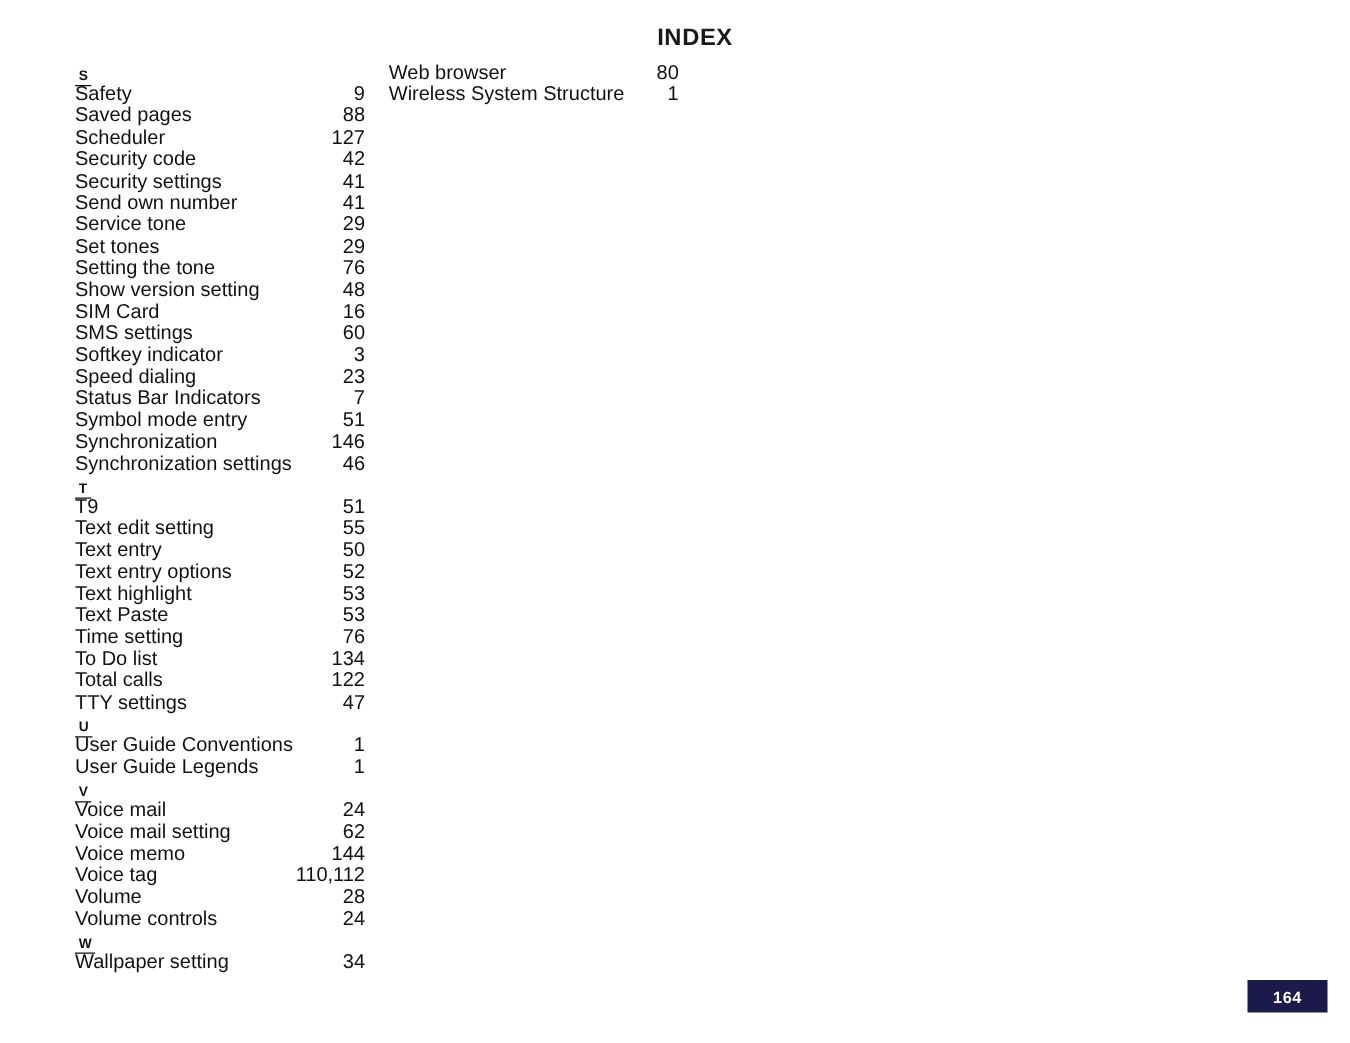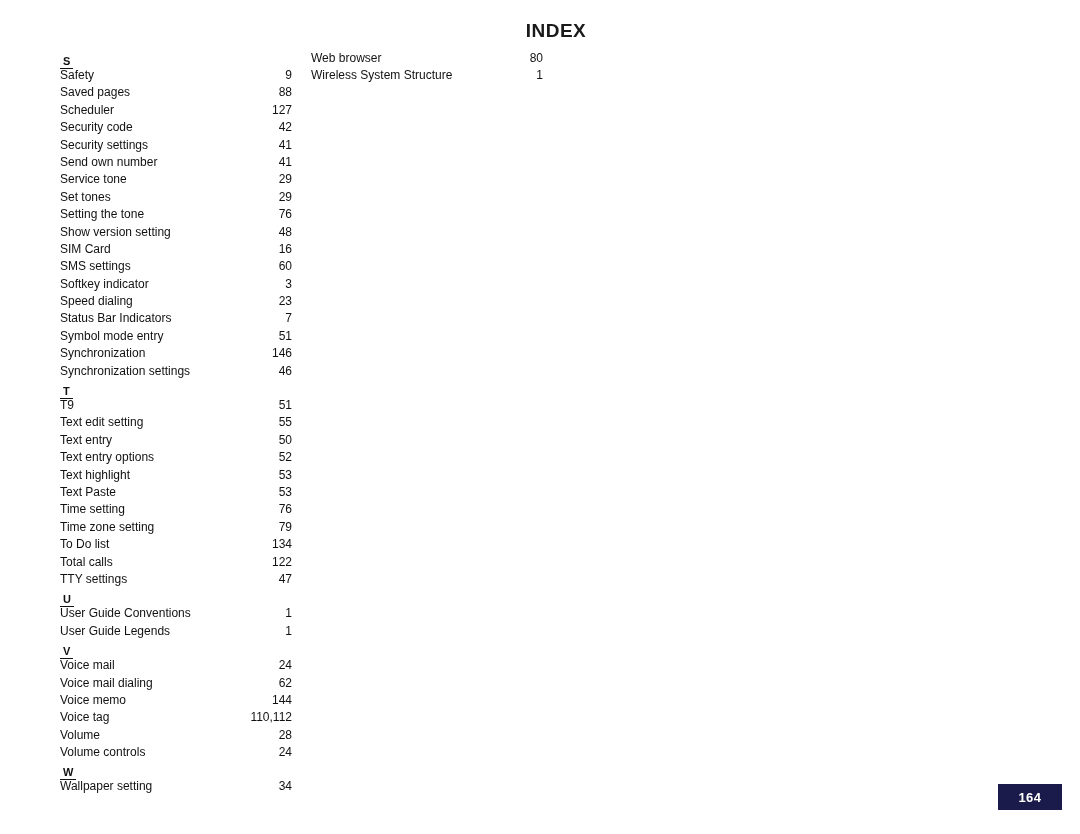--- a/index.html
+++ b/index.html
@@ -44,21 +44,21 @@
     line-height: 12px;
     margin-top: 4px;
     margin-bottom: 2px;
   }
   .letter-row {
     height: 17px;
   }
   .entry {
     position: relative;
     height: 17.4px;
-    font-size: 12px;
+    font-size: 16px;
     color: #111111;
     line-height: 17.4px;
     white-space: nowrap;
   }
   .entry .label {
     position: absolute;
     left: 0;
     top: 0;
   }
   .entry .page {
@@ -185,24 +185,20 @@
     </div>
     <div class="entry">
       <span class="label">Text Paste</span>
       <span class="page">53</span>
     </div>
     <div class="entry">
       <span class="label">Time setting</span>
       <span class="page">76</span>
     </div>
     <div class="entry">
-      <span class="label">Time zone setting</span>
-      <span class="page">79</span>
-    </div>
-    <div class="entry">
       <span class="label">To Do list</span>
       <span class="page">134</span>
     </div>
     <div class="entry">
       <span class="label">Total calls</span>
       <span class="page">122</span>
     </div>
     <div class="entry">
       <span class="label">TTY settings</span>
       <span class="page">47</span>
@@ -215,21 +211,21 @@
     <div class="entry">
       <span class="label">User Guide Legends</span>
       <span class="page">1</span>
     </div>
     <div class="letter-row"><span class="section-letter">V</span></div>
     <div class="entry">
       <span class="label">Voice mail</span>
       <span class="page">24</span>
     </div>
     <div class="entry">
-      <span class="label">Voice mail dialing</span>
+      <span class="label">Voice mail setting</span>
       <span class="page">62</span>
     </div>
     <div class="entry">
       <span class="label">Voice memo</span>
       <span class="page">144</span>
     </div>
     <div class="entry">
       <span class="label">Voice tag</span>
       <span class="page">110,112</span>
     </div>

